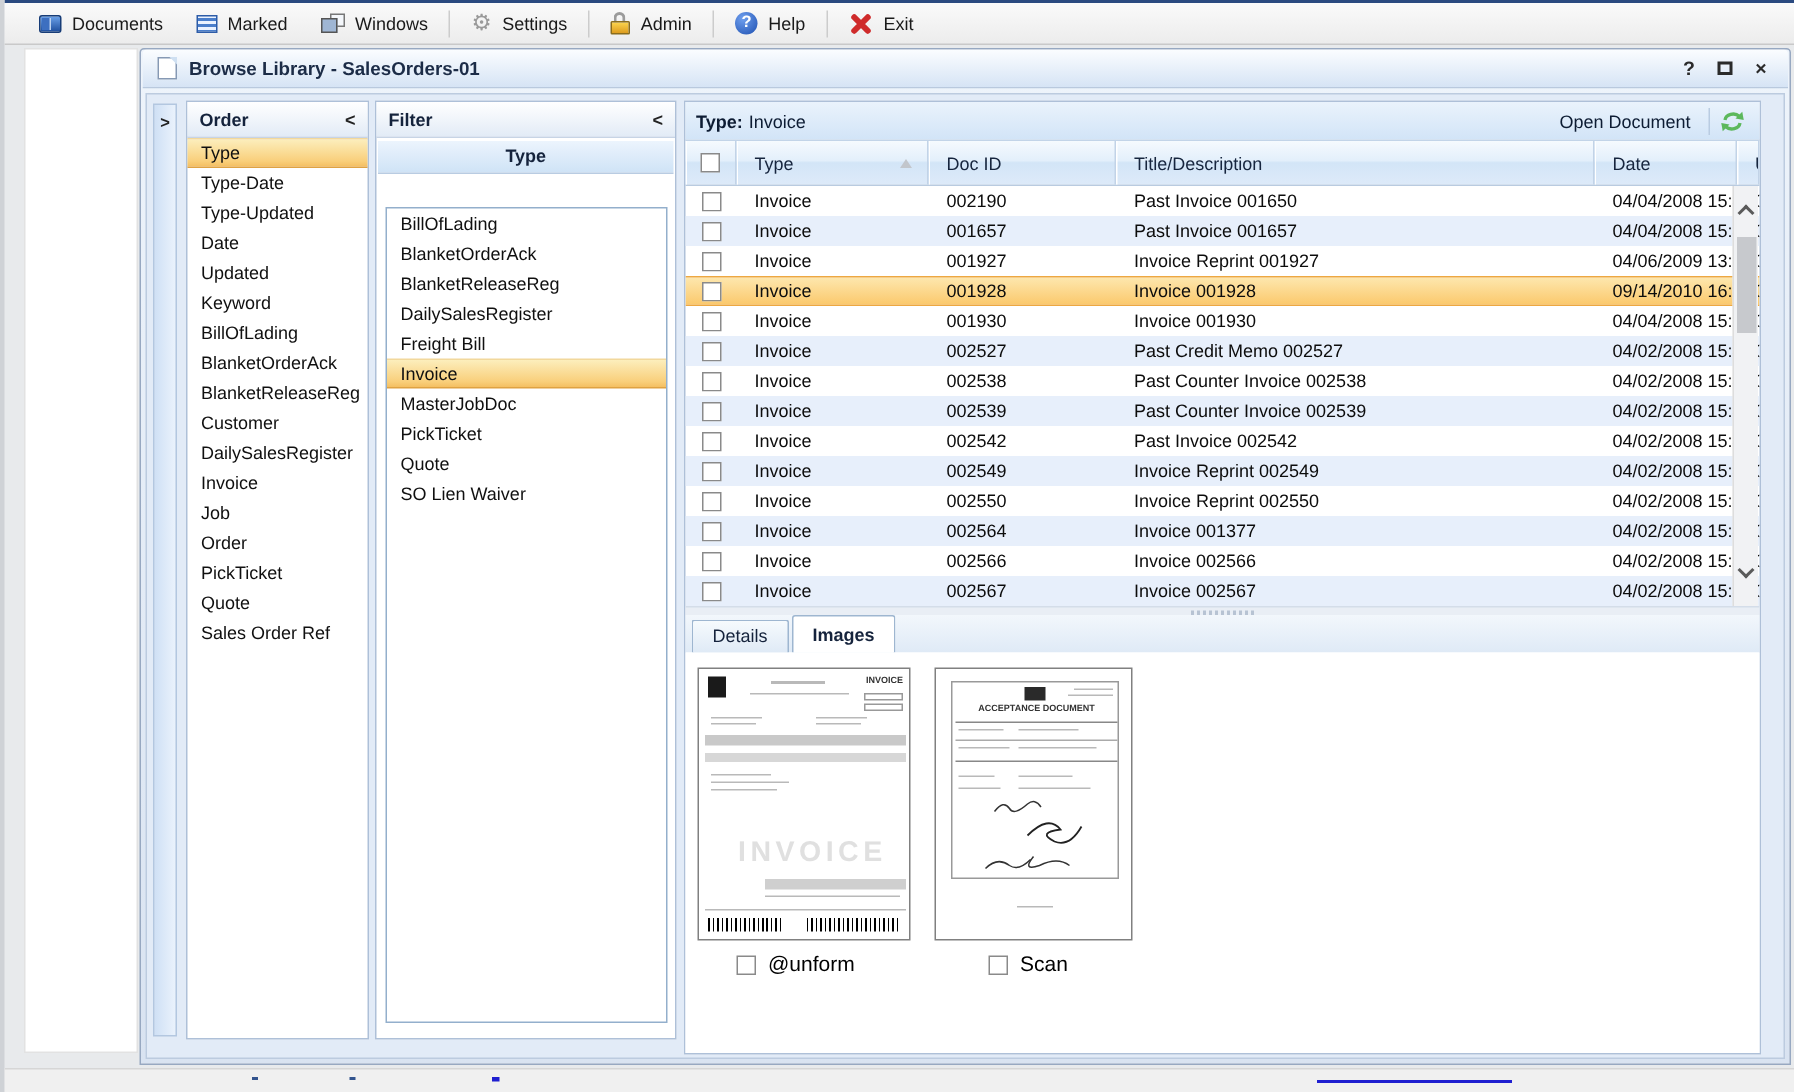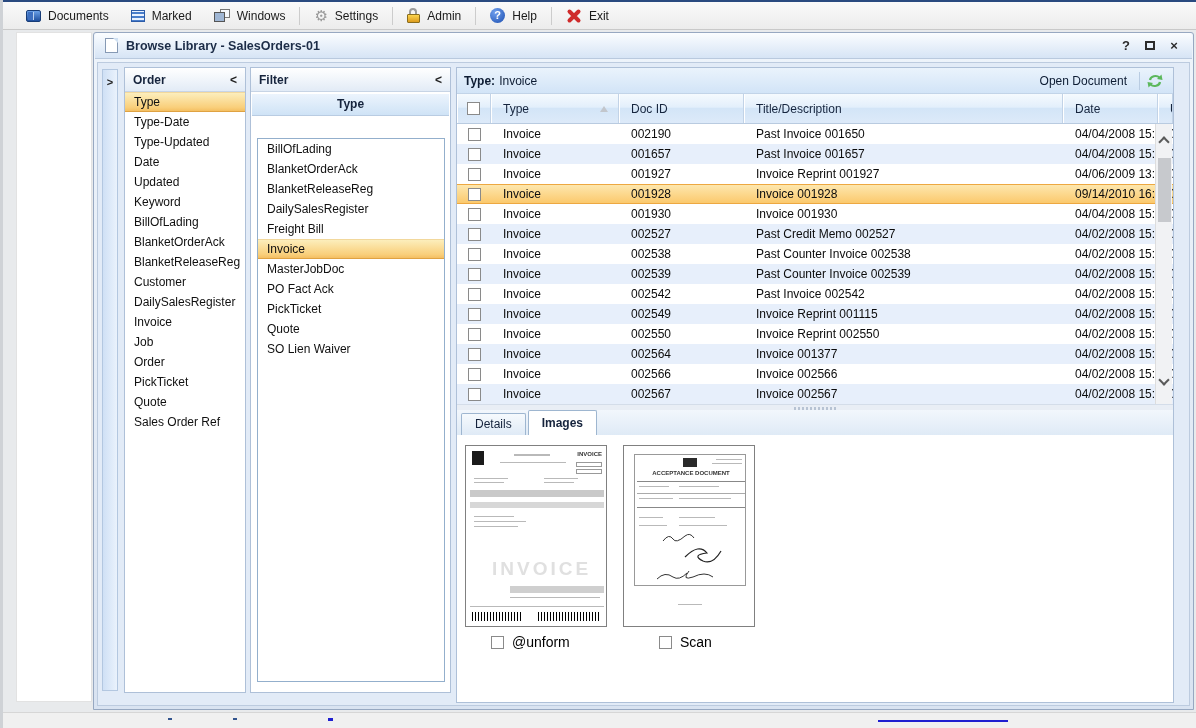--- a/index.html
+++ b/index.html
@@ -106,21 +106,21 @@
   .splitter::after { content:""; position:absolute; left:50%; top:2px; width:42px; height:3px; margin-left:-21px;
                      background:repeating-linear-gradient(90deg,#b7c3d3 0 2px,transparent 2px 4px); }
 
   .tabs-bar { height:26px; background:linear-gradient(#f2f7fc,#dfeaf6); display:flex; align-items:flex-end; padding-left:4px; flex:0 0 auto; border-bottom:1px solid #fff;}
   .tab { height:22px; line-height:21px; padding:0 13px; font-size:12px; color:#15233c; border:1px solid #9eb6d0; border-bottom:none;
          background:linear-gradient(#f6fafd,#dfeaf6); margin-right:2px; border-radius:2px 2px 0 0; cursor:pointer; }
   .tab.active { background:#fff; font-weight:bold; height:25px; line-height:24px; }
 
   .images-pane { flex:1 1 auto; background:#fff; position:relative; }
   .thumb { position:absolute; border:1px solid #808080; background:#fff; cursor:pointer; }
-  .cb-row { position:absolute; display:flex; align-items:center; gap:8px; font-size:14px; color:#000; }
+  .cb-row { position:absolute; display:flex; align-items:flex-end; gap:8px; font-size:14px; color:#000; }
 
   
   .t-el { position:absolute; }
   .gline { background:#b9b9b9; height:2px; }
   .gband { background:#c9c9c9; }
   .watermark { font-weight:bold; color:#e0e0e0; letter-spacing:3px; font-size:19px; }
   .tiny-head { font-size:6px; font-weight:bold; color:#333; }
   .barcode { background:repeating-linear-gradient(90deg,#000 0 1px,#fff 1px 3px); height:9px; }
   .inner-page { position:absolute; border:1px solid #999; background:#fff; }
 
@@ -229,21 +229,20 @@
       <div class="filter-tab">Type</div>
       <div class="filter-listbox">
 
       <div class="nav-item">BillOfLading</div>
           <div class="nav-item">BlanketOrderAck</div>
           <div class="nav-item">BlanketReleaseReg</div>
           <div class="nav-item">DailySalesRegister</div>
           <div class="nav-item">Freight Bill</div>
           <div class="nav-item selected">Invoice</div>
           <div class="nav-item">MasterJobDoc</div>
-          <div class="nav-item">PO Fact Ack</div>
           <div class="nav-item">PickTicket</div>
           <div class="nav-item">Quote</div>
           <div class="nav-item">SO Lien Waiver</div>
         </div>
     </div>
 
     <div class="panel main-panel">
       <div class="type-bar">
         <span class="lbl">Type:</span>
         <span>Invoice</span>
@@ -374,21 +373,21 @@
             <span class="cell col-date">04/02/2008 15:4</span>
             <span class="cell col-updated">01/31/2014 10:4</span>
           </div>
 
           <div class="grid-row">
             <span class="cell col-cb">
               <span class="checkbox"></span>
             </span>
             <span class="cell col-type">Invoice</span>
             <span class="cell col-docid">002549</span>
-            <span class="cell col-title">Invoice Reprint 001115</span>
+            <span class="cell col-title">Invoice Reprint 002549</span>
             <span class="cell col-date">04/02/2008 15:4</span>
             <span class="cell col-updated">01/31/2014 10:4</span>
           </div>
 
           <div class="grid-row">
             <span class="cell col-cb">
               <span class="checkbox"></span>
             </span>
             <span class="cell col-type">Invoice</span>
             <span class="cell col-docid">002550</span>

